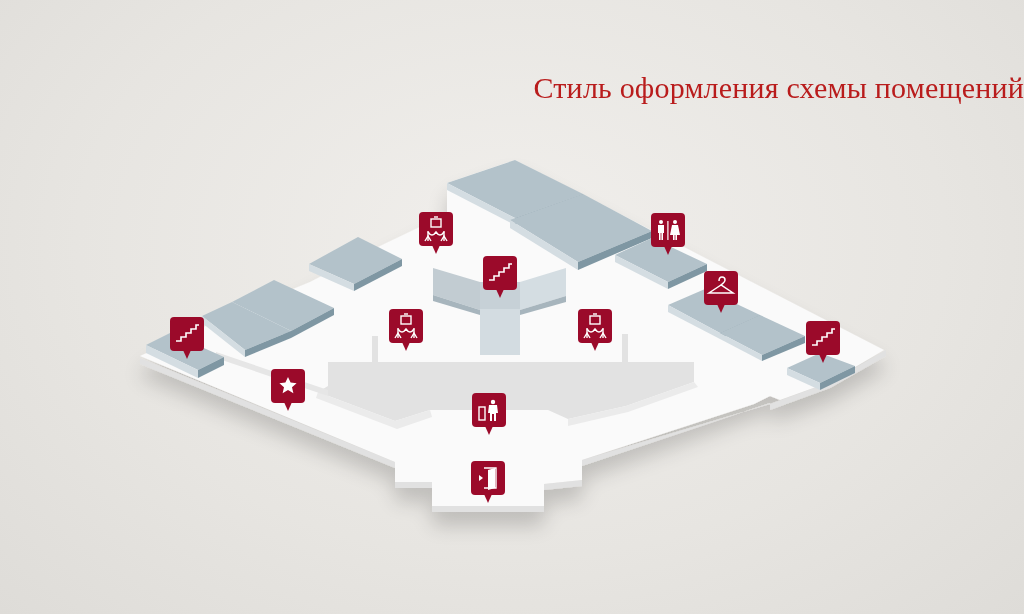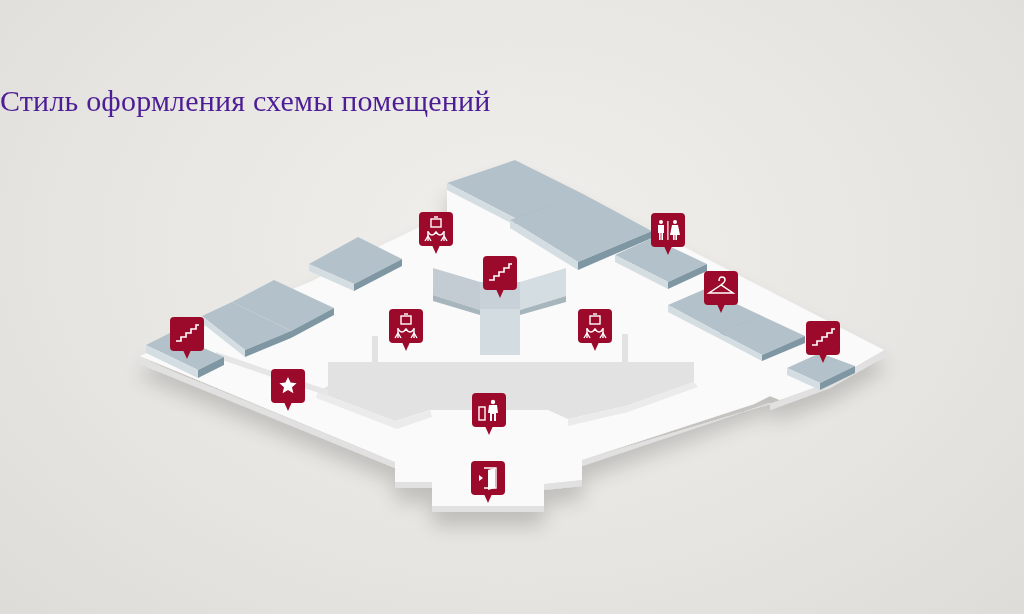--- a/index.html
+++ b/index.html
@@ -5,22 +5,22 @@
   html, body { margin:0; padding:0; }
   body {
     width:1024px; height:614px; overflow:hidden;
     background:#e9e7e3;
     background-image:
       radial-gradient(ellipse at 50% 40%, #f1efec 0%, #e7e5e1 60%, #dedcd8 100%);
     position:relative;
     font-family:"Liberation Serif","DejaVu Serif",serif;
   }
   .title {
-    position:absolute; left:0; top:84px; width:1024px; text-align:left;
-    font-size:30px; color:#4c1d95; letter-spacing:0.2px;
+    position:absolute; left:0; top:71px; width:1024px; text-align:right;
+    font-size:30px; color:#b91c1c; letter-spacing:0.2px;
     font-family:"Liberation Serif","DejaVu Serif",serif;
   }
   svg.map { position:absolute; left:0; top:0; }
   .pin { cursor:pointer; }
 </style>
 </head>
 <body>
 
 <div class="title">Стиль оформления схемы помещений</div>
 

